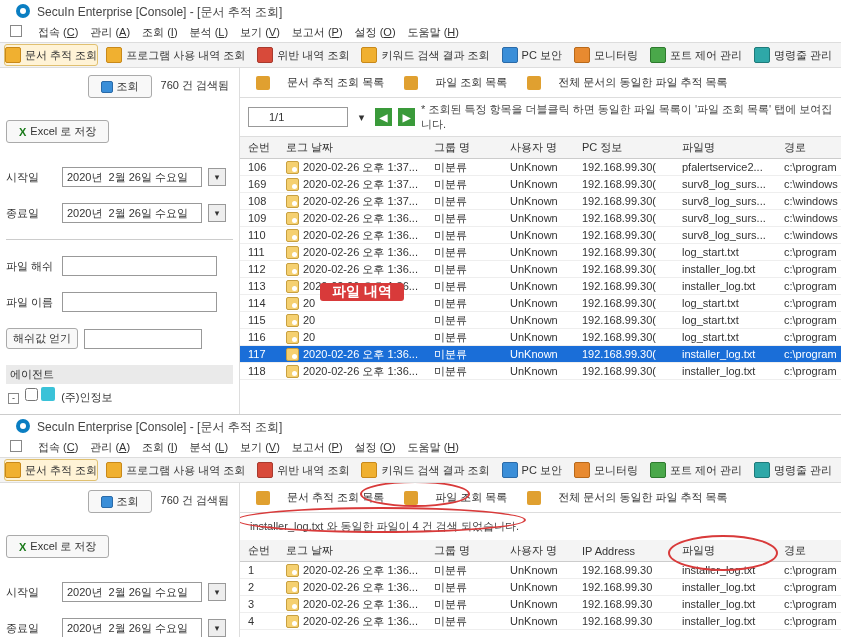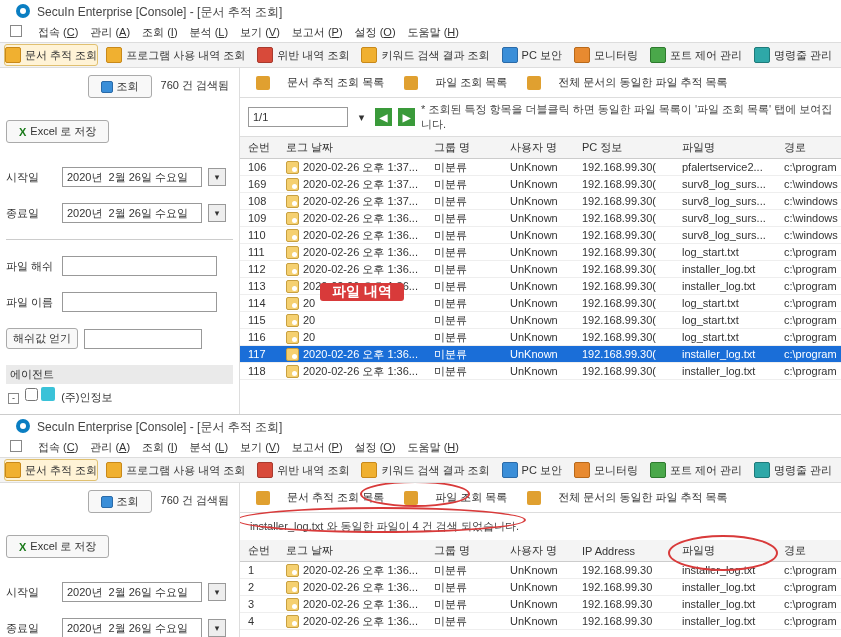--- a/index.html
+++ b/index.html
@@ -31,21 +31,21 @@
 .dd { width:18px; height:18px; border:1px solid #999; background:#eee; display:inline-flex; align-items:center; justify-content:center; font-size:9px }
 .hr { border:none; border-top:1px solid #ccc; margin:6px 0 }
 .cnt { text-align:right; color:#333; padding:4px 4px 8px }
 .tree .box { width:11px; height:11px; border:1px solid #888; display:inline-flex; align-items:center; justify-content:center; font-size:9px; margin-right:3px }
 .ag-icon { width:14px; height:14px; background:#3ac2d8; display:inline-block; margin-right:3px; border-radius:2px }
 .content { flex:1; overflow:hidden }
 .tabbar { display:flex; align-items:center; gap:4px; padding:4px 8px; border-bottom:1px solid #ddd }
 .tab { display:flex; align-items:center; gap:17px; padding:3px 8px; cursor:pointer }
 .tab .ti { width:14px; height:14px; background:#e0a030; border-radius:2px }
 .pager { display:flex; align-items:center; gap:6px; padding:4px 8px; border-bottom:1px solid #ddd }
-.pgsel { border:1px solid #999; height:20px; width:100px; padding:0 4px; background:#fff }
+.pgsel { border:1px solid #999; height:20px; width:100px; padding:0 20px; background:#fff }
 .nav { width:18px; height:18px; background:#3a9a3a; color:#fff; display:inline-flex; align-items:center; justify-content:center; font-size:10px; font-weight:bold; cursor:pointer }
 .hint { color:#444 }
 .tbl { width:100% }
 .thead,.tr { display:flex; align-items:center; height:17px; border-bottom:1px solid #eee }
 .thead { background:#f4f4f4; border-bottom:1px solid #ccc; height:22px; font-weight:400 }
 .c-no { width:46px; padding-left:8px }
 .c-date { width:148px; display:flex; align-items:center; gap:4px }
 .c-grp { width:76px }
 .c-usr { width:72px }
 .c-pc { width:100px }

